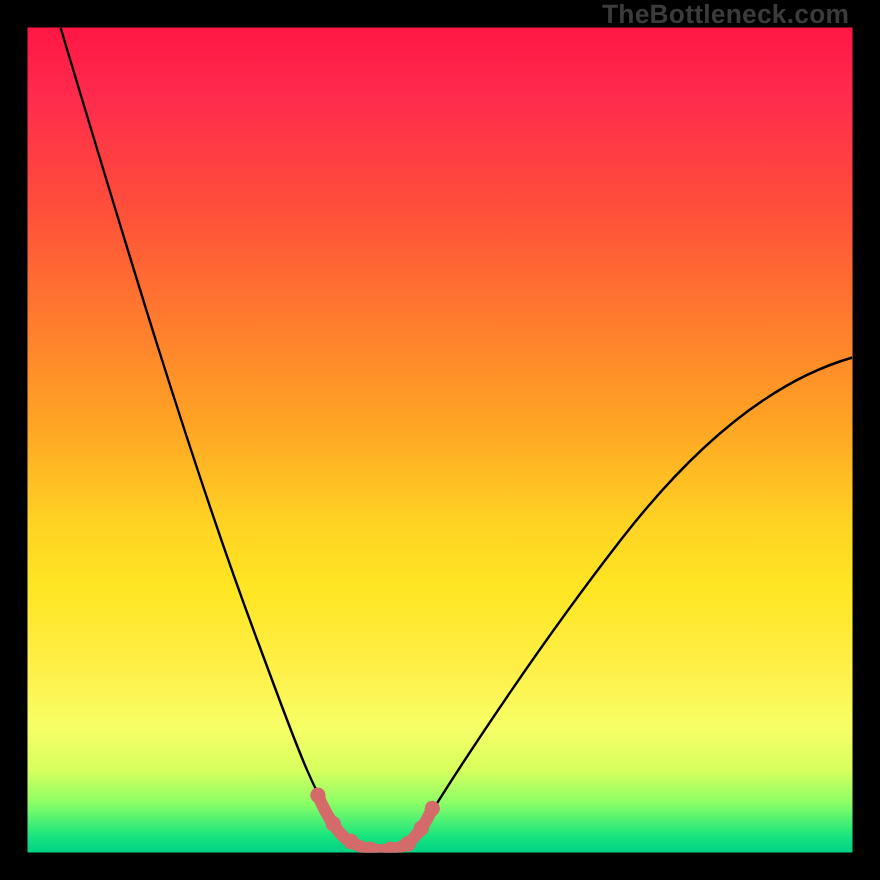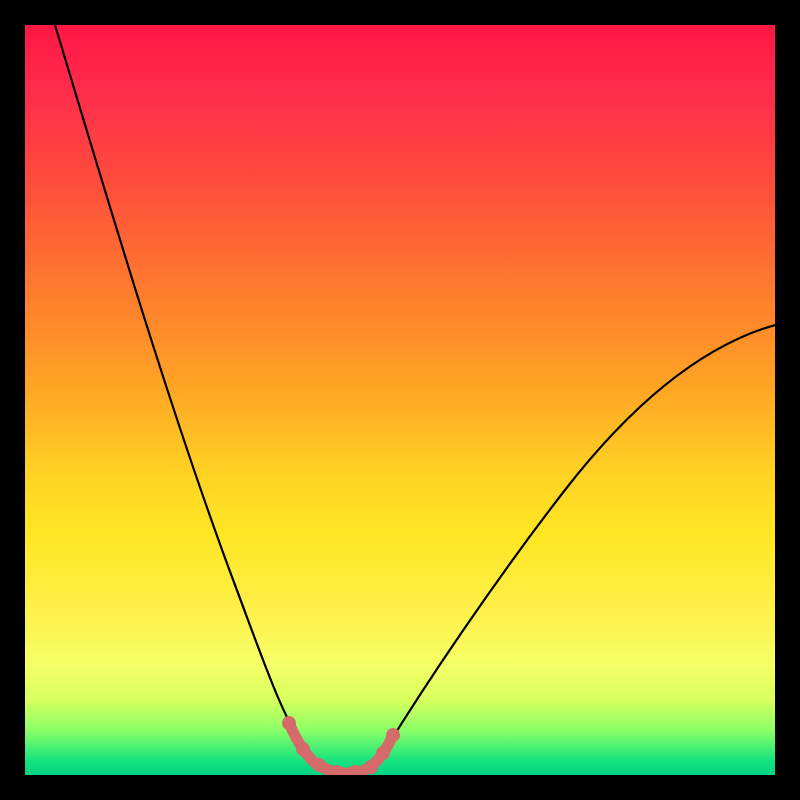--- a/index.html
+++ b/index.html
@@ -59,20 +59,21 @@
     width: 750px;
     height: 750px;
     z-index: 2;
   }
 </style>
 </head>
 <body>
 
 <div class="frame">
 
+  <div class="branding">TheBottleneck.com</div>
 
   <div class="plot-area">
 
     <svg class="curve" viewBox="0 0 750 750" preserveAspectRatio="none">
 
       <path d="M 30 0
                C 90 200, 150 400, 210 560
                C 240 640, 260 700, 285 730
                C 300 745, 315 748, 330 748
                C 345 748, 352 740, 360 725

